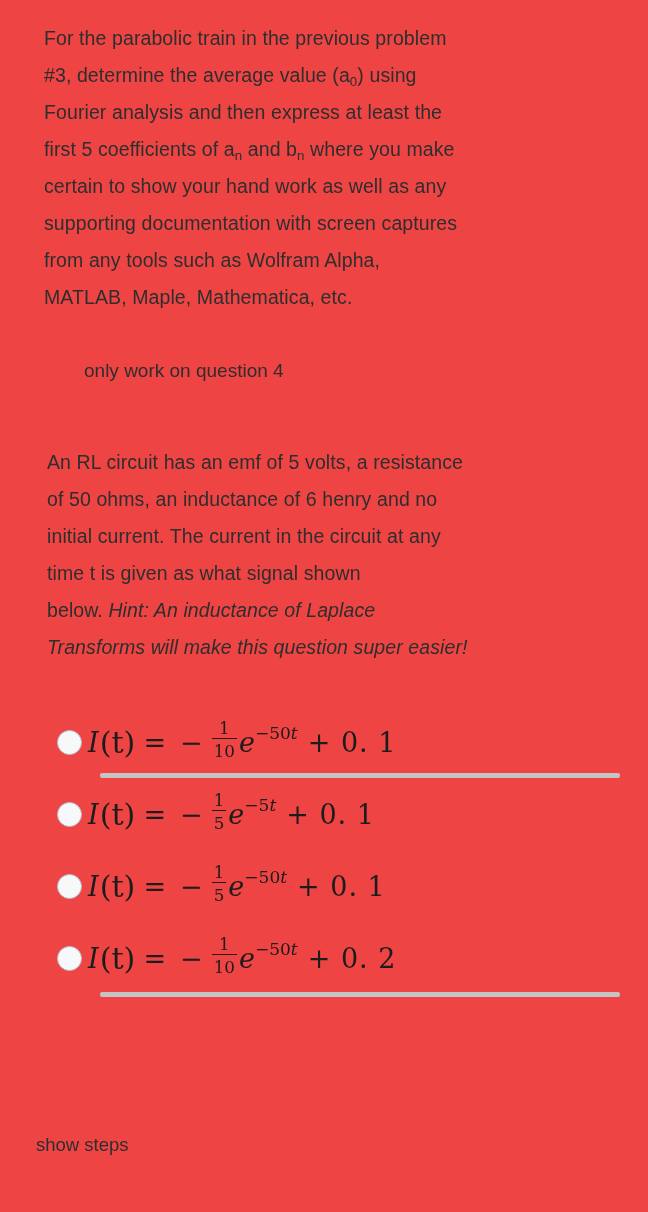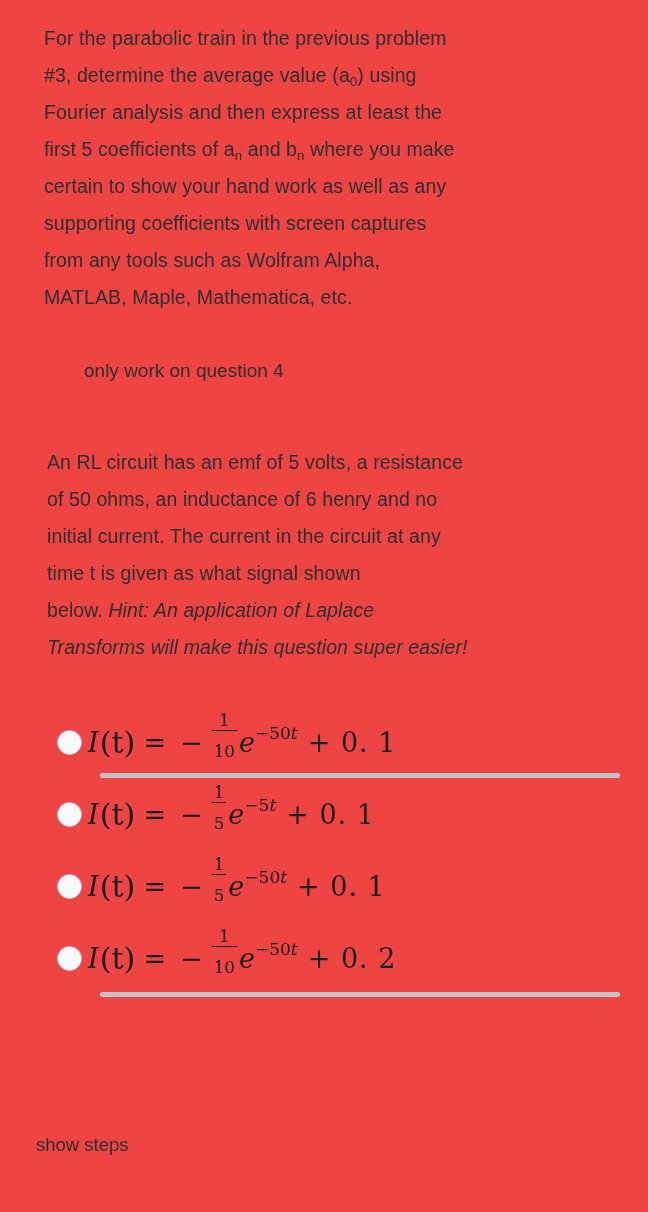--- a/index.html
+++ b/index.html
@@ -144,21 +144,21 @@
     font-size: 0.62em;
     line-height: 1.05;
     margin: 0 1px 0 2px;
     font-style: normal;
   }
   .frac .num {
     padding: 0 2px;
   }
   .frac .den {
     border-top: 1.4px solid #1c1c1c;
-    padding: 12px 2px;
+    padding: 4px 2px;
   }
 
   .expbase {
     font-style: italic;
     margin-left: 1px;
   }
   .exp {
     font-size: 0.63em;
     vertical-align: super;
     position: relative;
@@ -180,33 +180,33 @@
 <body>
 
 <div class="page">
 
   <div class="prose block-problem3">
     <span>For the parabolic train in the previous problem</span><br>
     <span>#3, determine the average value (a</span><sub>0</sub><span>)  using</span><br>
     <span>Fourier analysis and then express at least the</span><br>
     <span>first 5 coefficients of a</span><sub>n</sub><span> and b</span><sub>n</sub><span> where you make</span><br>
     <span>certain to show your hand work as well as any</span><br>
-    <span>supporting coefficients with screen captures</span><br>
+    <span>supporting documentation with screen captures</span><br>
     <span>from any tools such as Wolfram Alpha,</span><br>
     <span>MATLAB, Maple, Mathematica, etc.</span>
   </div>
 
   <div class="block-note1">only work on question 4</div>
 
   <div class="prose block-rl">
     <span>An RL circuit has an emf of 5 volts, a resistance</span><br>
     <span>of 50 ohms, an inductance of 6 henry and no</span><br>
     <span>initial current. The current in the circuit at any</span><br>
     <span>time t is given as what signal shown</span><br>
-    <span>below.  </span><em class="hint">Hint:  An application of Laplace</em><br>
+    <span>below.  </span><em class="hint">Hint:  An inductance of Laplace</em><br>
     <em class="hint">Transforms will make this question super easier!</em>
   </div>
 
   <div class="options">
 
     <div class="option-row">
       <span class="radio"></span>
       <span class="math">
         <span class="mi">I</span>
           <span class="mparen mi">(t)</span>

